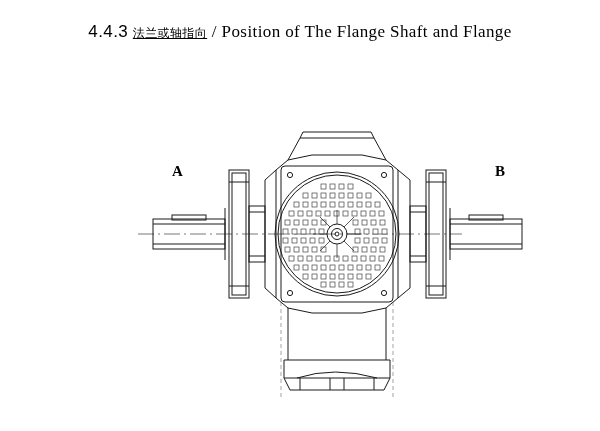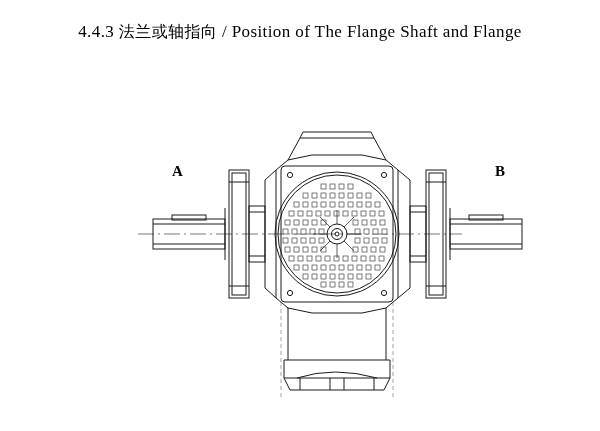--- a/index.html
+++ b/index.html
@@ -27,25 +27,26 @@
     position: absolute;
     left: 0;
     top: 22px;
     width: 600px;
     text-align: center;
     font-size: 17px;
     letter-spacing: 0.4px;
     white-space: nowrap;
   }
   #heading .num {
-    font-family: Liberation Serif, serif;
+    font-family: Liberation Sans, sans-serif;
   }
   #heading .cn {
     font-family: "DejaVu Sans", sans-serif;
-    font-size: 16px;
+    font-size: 12px;
+    text-decoration: underline;
   }
   #heading .en {
     font-family: "Liberation Serif", serif;
     font-size: 17px;
   }
   #figure-wrap {
     position: absolute;
     left: 0;
     top: 60px;
     width: 600px;

